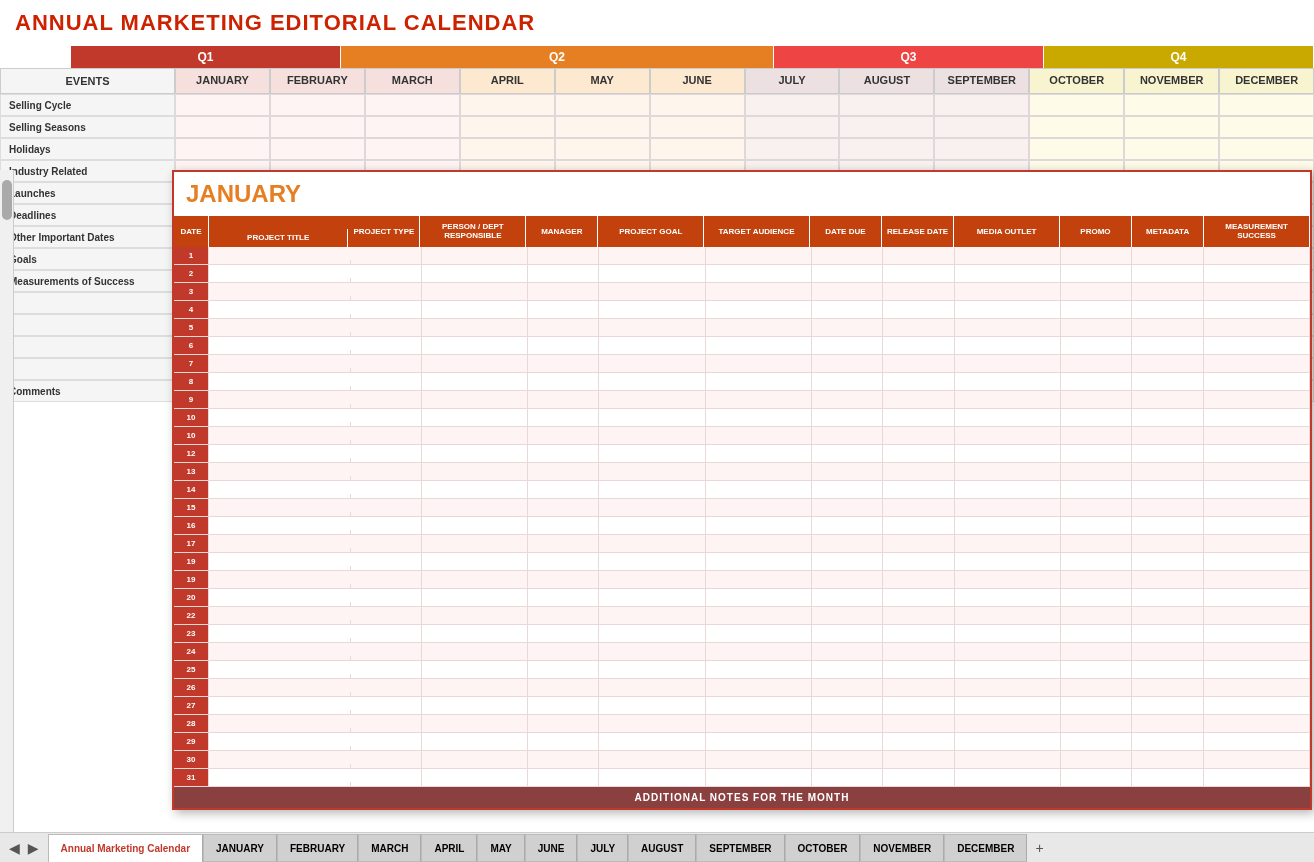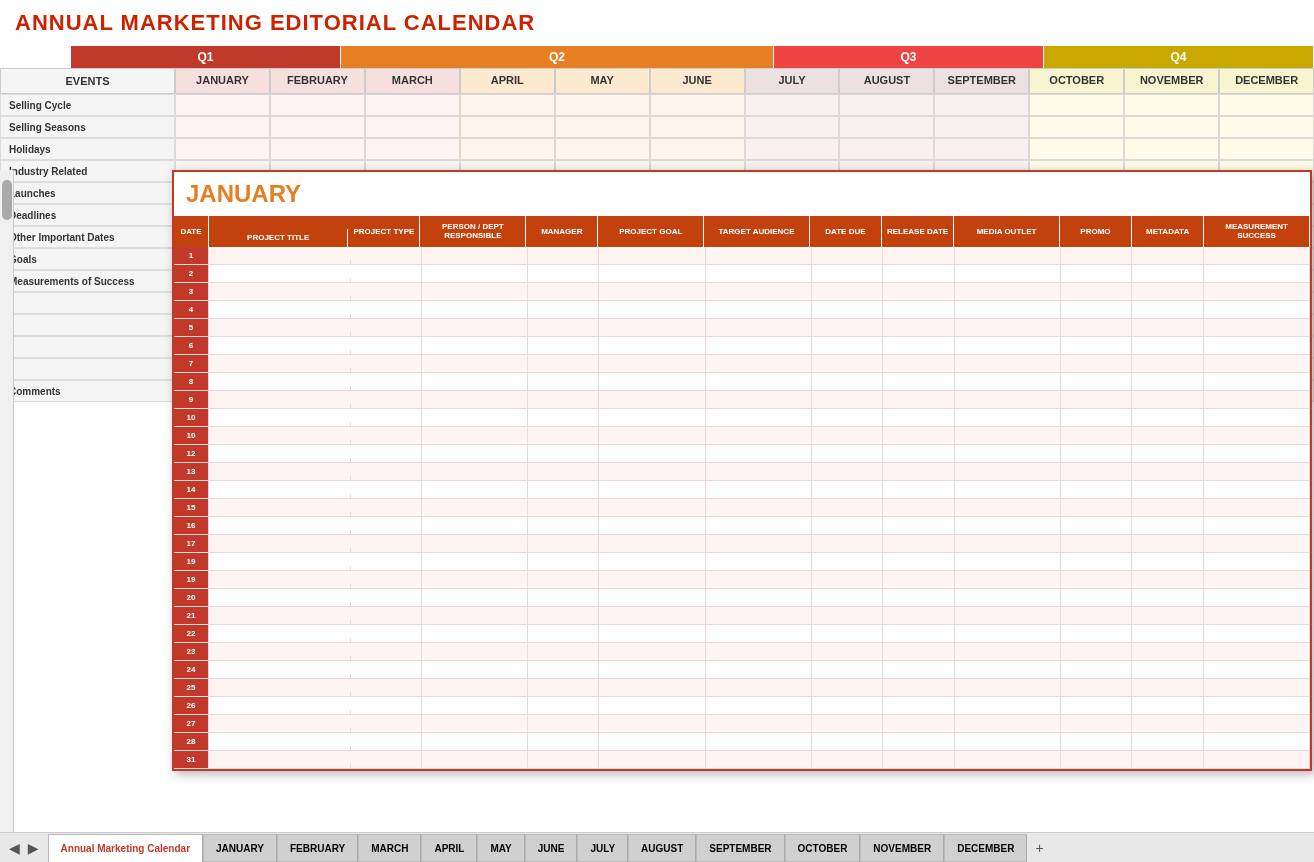--- a/index.html
+++ b/index.html
@@ -672,35 +672,20 @@
         <div class="jan-cell jan-goal" style="flex: 1.5 1 0%;"></div>
         <div class="jan-cell jan-target" style="flex: 1.5 1 0%;"></div>
         <div class="jan-cell jan-date-due" style="flex: 1 1 0%;"></div>
         <div class="jan-cell jan-release" style="flex: 1 1 0%;"></div>
         <div class="jan-cell jan-media" style="flex: 1.5 1 0%;"></div>
         <div class="jan-cell jan-promo" style="flex: 1 1 0%;"></div>
         <div class="jan-cell jan-metadata" style="flex: 1 1 0%;"></div>
         <div class="jan-cell jan-measure" style="flex: 1.5 1 0%;"></div>
       </div>
       <div class="jan-data-row">
-        <div class="jan-cell date-cell jan-date-col" style="width: 35px; flex-shrink: 0;">21</div>
-        <div class="jan-cell jan-project-title" style="flex: 2 1 0%;"></div>
-        <div class="jan-cell jan-project-type" style="flex: 1 1 0%;"></div>
-        <div class="jan-cell jan-person" style="flex: 1.5 1 0%;"></div>
-        <div class="jan-cell jan-manager" style="flex: 1 1 0%;"></div>
-        <div class="jan-cell jan-goal" style="flex: 1.5 1 0%;"></div>
-        <div class="jan-cell jan-target" style="flex: 1.5 1 0%;"></div>
-        <div class="jan-cell jan-date-due" style="flex: 1 1 0%;"></div>
-        <div class="jan-cell jan-release" style="flex: 1 1 0%;"></div>
-        <div class="jan-cell jan-media" style="flex: 1.5 1 0%;"></div>
-        <div class="jan-cell jan-promo" style="flex: 1 1 0%;"></div>
-        <div class="jan-cell jan-metadata" style="flex: 1 1 0%;"></div>
-        <div class="jan-cell jan-measure" style="flex: 1.5 1 0%;"></div>
-      </div>
-      <div class="jan-data-row">
         <div class="jan-cell date-cell jan-date-col" style="width: 35px; flex-shrink: 0;">22</div>
         <div class="jan-cell jan-project-title" style="flex: 2 1 0%;"></div>
         <div class="jan-cell jan-project-type" style="flex: 1 1 0%;"></div>
         <div class="jan-cell jan-person" style="flex: 1.5 1 0%;"></div>
         <div class="jan-cell jan-manager" style="flex: 1 1 0%;"></div>
         <div class="jan-cell jan-goal" style="flex: 1.5 1 0%;"></div>
         <div class="jan-cell jan-target" style="flex: 1.5 1 0%;"></div>
         <div class="jan-cell jan-date-due" style="flex: 1 1 0%;"></div>
         <div class="jan-cell jan-release" style="flex: 1 1 0%;"></div>
         <div class="jan-cell jan-media" style="flex: 1.5 1 0%;"></div>
@@ -792,36 +777,67 @@
         <div class="jan-cell jan-goal" style="flex: 1.5 1 0%;"></div>
         <div class="jan-cell jan-target" style="flex: 1.5 1 0%;"></div>
         <div class="jan-cell jan-date-due" style="flex: 1 1 0%;"></div>
         <div class="jan-cell jan-release" style="flex: 1 1 0%;"></div>
         <div class="jan-cell jan-media" style="flex: 1.5 1 0%;"></div>
         <div class="jan-cell jan-promo" style="flex: 1 1 0%;"></div>
         <div class="jan-cell jan-metadata" style="flex: 1 1 0%;"></div>
         <div class="jan-cell jan-measure" style="flex: 1.5 1 0%;"></div>
       </div>
       <div class="jan-data-row">
+        <div class="jan-cell date-cell jan-date-col" style="width: 35px; flex-shrink: 0;">29</div>
+        <div class="jan-cell jan-project-title" style="flex: 2 1 0%;"></div>
+        <div class="jan-cell jan-project-type" style="flex: 1 1 0%;"></div>
+        <div class="jan-cell jan-person" style="flex: 1.5 1 0%;"></div>
+        <div class="jan-cell jan-manager" style="flex: 1 1 0%;"></div>
+        <div class="jan-cell jan-goal" style="flex: 1.5 1 0%;"></div>
+        <div class="jan-cell jan-target" style="flex: 1.5 1 0%;"></div>
+        <div class="jan-cell jan-date-due" style="flex: 1 1 0%;"></div>
+        <div class="jan-cell jan-release" style="flex: 1 1 0%;"></div>
+        <div class="jan-cell jan-media" style="flex: 1.5 1 0%;"></div>
+        <div class="jan-cell jan-promo" style="flex: 1 1 0%;"></div>
+        <div class="jan-cell jan-metadata" style="flex: 1 1 0%;"></div>
+        <div class="jan-cell jan-measure" style="flex: 1.5 1 0%;"></div>
+      </div>
+      <div class="jan-data-row">
+        <div class="jan-cell date-cell jan-date-col" style="width: 35px; flex-shrink: 0;">30</div>
+        <div class="jan-cell jan-project-title" style="flex: 2 1 0%;"></div>
+        <div class="jan-cell jan-project-type" style="flex: 1 1 0%;"></div>
+        <div class="jan-cell jan-person" style="flex: 1.5 1 0%;"></div>
+        <div class="jan-cell jan-manager" style="flex: 1 1 0%;"></div>
+        <div class="jan-cell jan-goal" style="flex: 1.5 1 0%;"></div>
+        <div class="jan-cell jan-target" style="flex: 1.5 1 0%;"></div>
+        <div class="jan-cell jan-date-due" style="flex: 1 1 0%;"></div>
+        <div class="jan-cell jan-release" style="flex: 1 1 0%;"></div>
+        <div class="jan-cell jan-media" style="flex: 1.5 1 0%;"></div>
+        <div class="jan-cell jan-promo" style="flex: 1 1 0%;"></div>
+        <div class="jan-cell jan-metadata" style="flex: 1 1 0%;"></div>
+        <div class="jan-cell jan-measure" style="flex: 1.5 1 0%;"></div>
+      </div>
+      <div class="jan-data-row">
         <div class="jan-cell date-cell jan-date-col" style="width: 35px; flex-shrink: 0;">31</div>
         <div class="jan-cell jan-project-title" style="flex: 2 1 0%;"></div>
         <div class="jan-cell jan-project-type" style="flex: 1 1 0%;"></div>
         <div class="jan-cell jan-person" style="flex: 1.5 1 0%;"></div>
         <div class="jan-cell jan-manager" style="flex: 1 1 0%;"></div>
         <div class="jan-cell jan-goal" style="flex: 1.5 1 0%;"></div>
         <div class="jan-cell jan-target" style="flex: 1.5 1 0%;"></div>
         <div class="jan-cell jan-date-due" style="flex: 1 1 0%;"></div>
         <div class="jan-cell jan-release" style="flex: 1 1 0%;"></div>
         <div class="jan-cell jan-media" style="flex: 1.5 1 0%;"></div>
         <div class="jan-cell jan-promo" style="flex: 1 1 0%;"></div>
         <div class="jan-cell jan-metadata" style="flex: 1 1 0%;"></div>
         <div class="jan-cell jan-measure" style="flex: 1.5 1 0%;"></div>
       </div>
     </div>
 
+  <div class="additional-notes">ADDITIONAL NOTES FOR THE MONTH</div>
 </div>
 
 <div class="scroll-area">
   <div class="scroll-thumb"></div>
 </div>
 
 <div class="tab-bar">
   <div class="tab-bar-nav">
     <span class="tab-nav-btn">◀</span>
     <span class="tab-nav-btn">▶</span>

